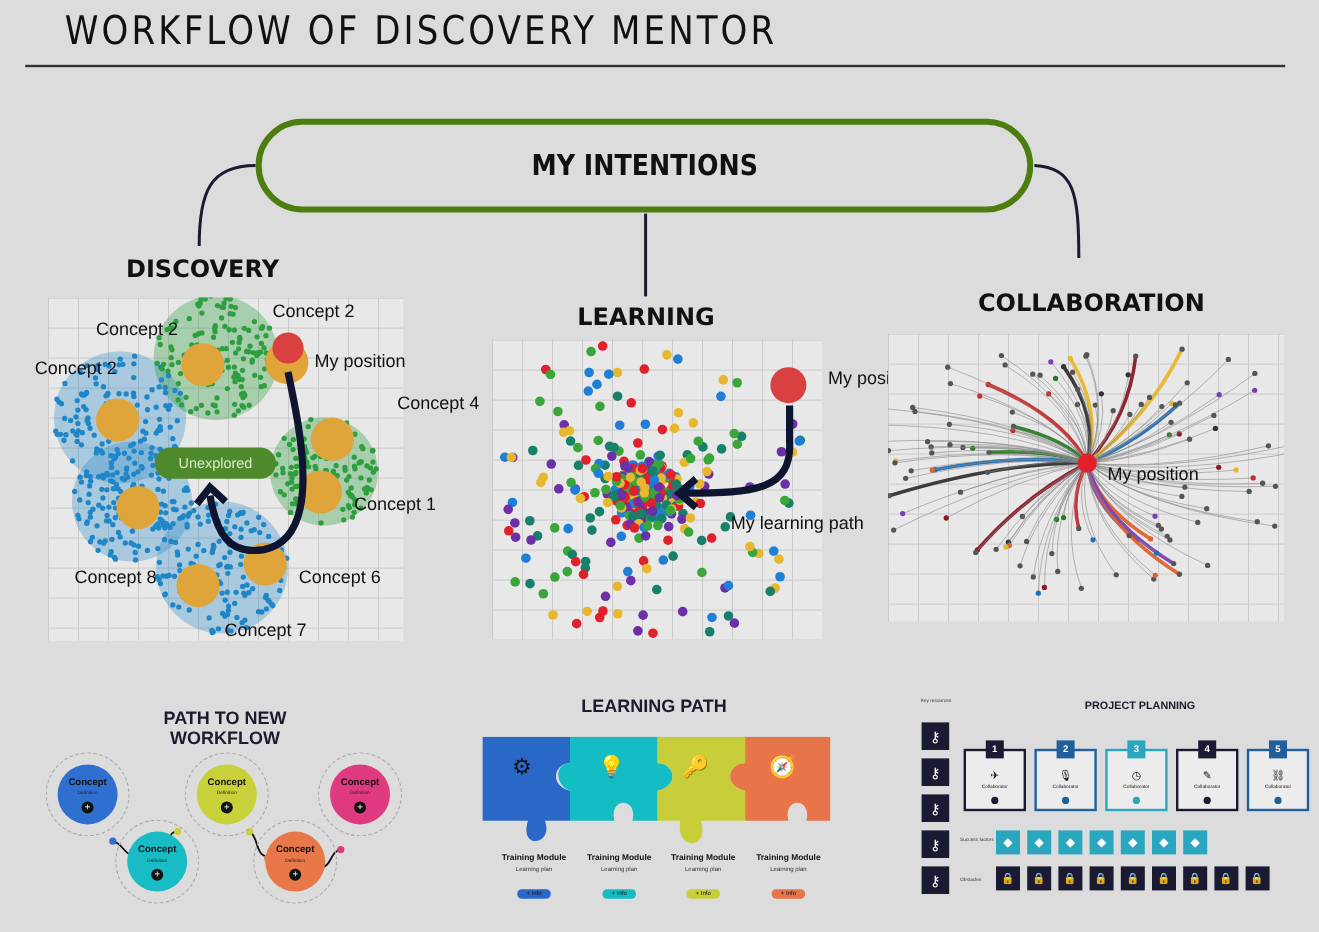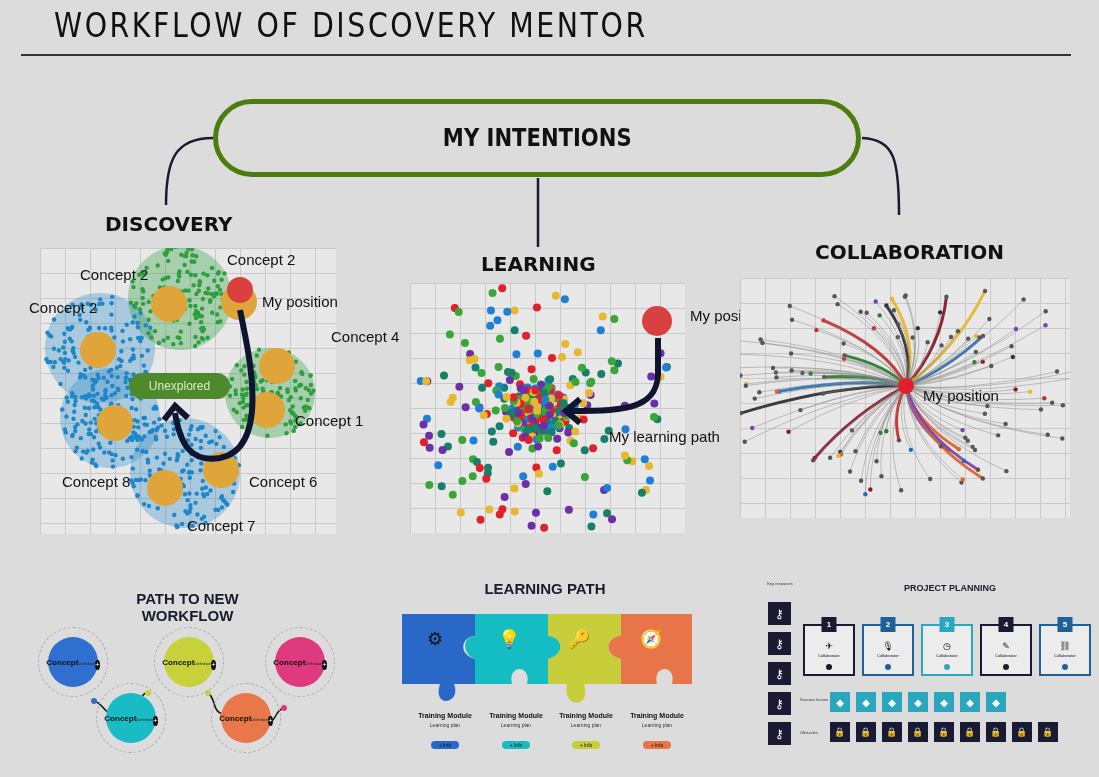--- a/index.html
+++ b/index.html
@@ -9,21 +9,21 @@
   .page-title { left: 54px; top: 6px; font-family: "DejaVu Sans", sans-serif; font-size: 33px; letter-spacing: 3px; transform: scaleX(0.86); transform-origin: left top; color: #111; }
   .title-rule { left: 21px; top: 54px; width: 1050px; height: 2px; background: #333; }
   .intentions { left: 213px; top: 99px; width: 648px; height: 78px; border: 5px solid #4d7c0f; border-radius: 40px; display: flex; align-items: center; justify-content: center; }
   .intentions span { font-family: "DejaVu Sans", sans-serif; font-weight: bold; font-size: 24px; transform: scaleX(0.88); }
   .branch-label { font-family: "DejaVu Sans", sans-serif; font-weight: bold; font-size: 20px; color: #111; }
   .panel { background: #e8e8e8; overflow: hidden; }
   .grid { background-image: linear-gradient(#c9c9c9 1px, transparent 1px), linear-gradient(90deg, #c9c9c9 1px, transparent 1px); background-size: 25px 25px; }
   .label { font-size: 15px; color: #111; white-space: nowrap; }
   .unexplored { left: 129px; top: 373px; width: 101px; height: 26px; border-radius: 13px; background: #4e8a2c; color: #d8ecc8; font-size: 12px; display: flex; align-items: center; justify-content: center; }
   .mini-title { font-weight: bold; font-size: 15px; color: #1b1b2e; text-align: center; }
-  .concept-node { width: 50px; height: 50px; border-radius: 50%; display: flex; flex-direction: row; align-items: center; justify-content: center; }
+  .concept-node { width: 50px; height: 50px; border-radius: 50%; display: flex; flex-direction: column; align-items: center; justify-content: center; }
   .concept-node .c { font-weight: bold; font-size: 8px; color: #111; }
   .concept-node .d { font-size: 4px; color: #222; margin-top: 2px; }
   .concept-node .plus { width: 10px; height: 10px; border-radius: 50%; background: #111; color: #fff; font-size: 8px; line-height: 10px; text-align: center; margin-top: 5px; }
   .ring { border: 1px dashed #aaa; border-radius: 50%; }
   .puzzle { height: 80px; display: flex; align-items: center; justify-content: center; font-size: 18px; }
   .module-title { font-weight: bold; font-size: 7px; color: #111; text-align: center; width: 70px; }
   .module-sub { font-size: 5px; color: #333; text-align: center; width: 70px; }
   .info-pill { width: 28px; height: 8px; border-radius: 4px; font-size: 5px; text-align: center; line-height: 8px; color: #111; }
   .key-box { width: 23px; height: 23px; background: #1a1a33; color: #fff; font-size: 12px; display: flex; align-items: center; justify-content: center; }
   .step-box { width: 52px; height: 52px; border: 2px solid #1a1a33; background: #ececec; display: flex; flex-direction: column; align-items: center; justify-content: flex-end; padding-bottom: 4px; }

